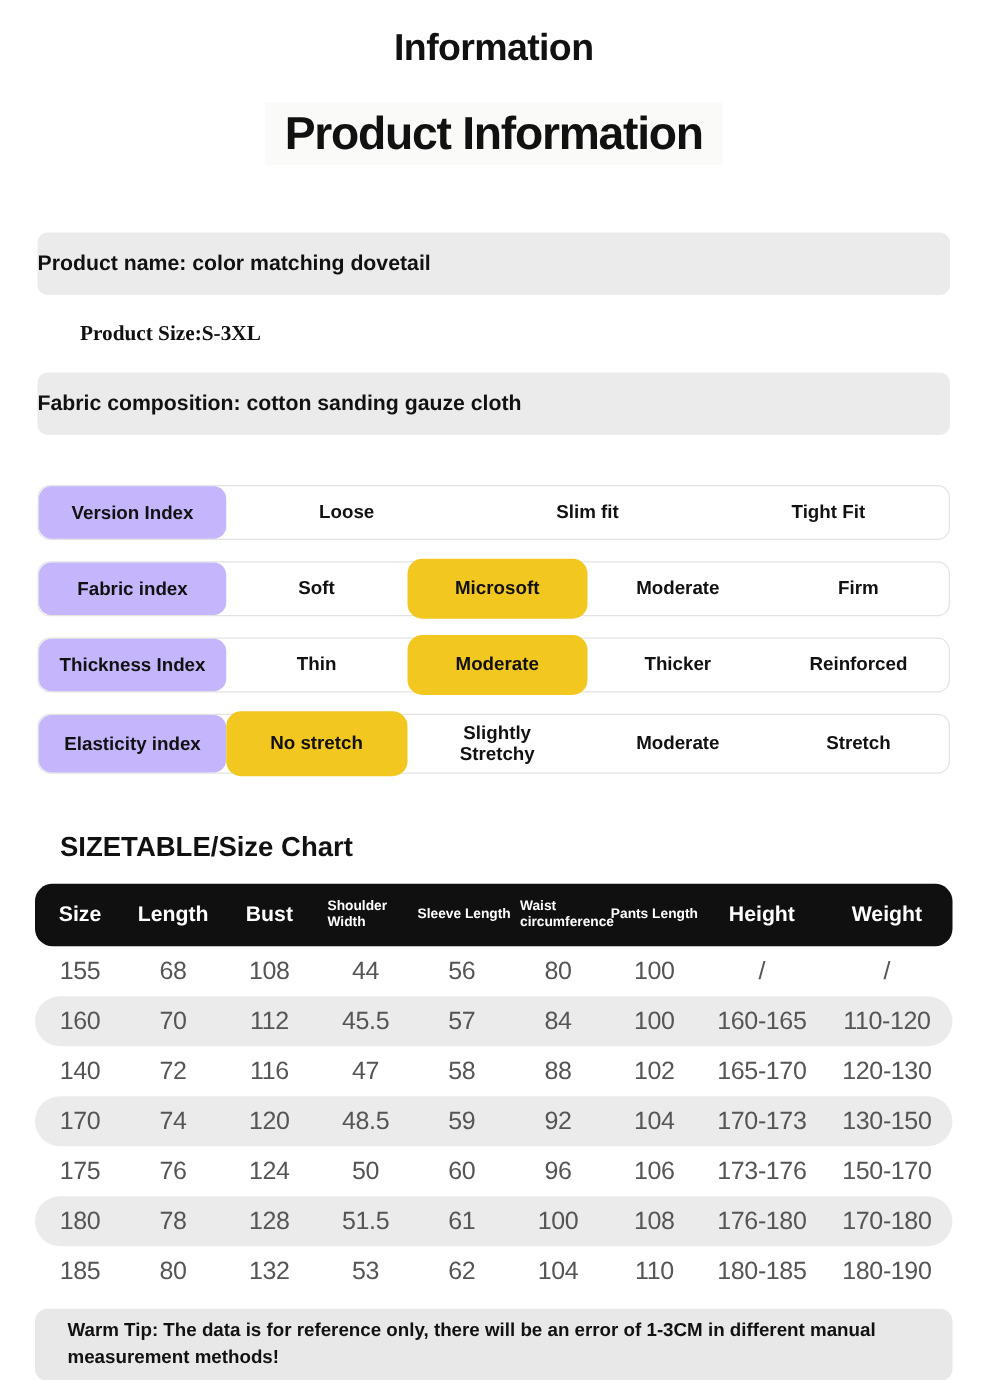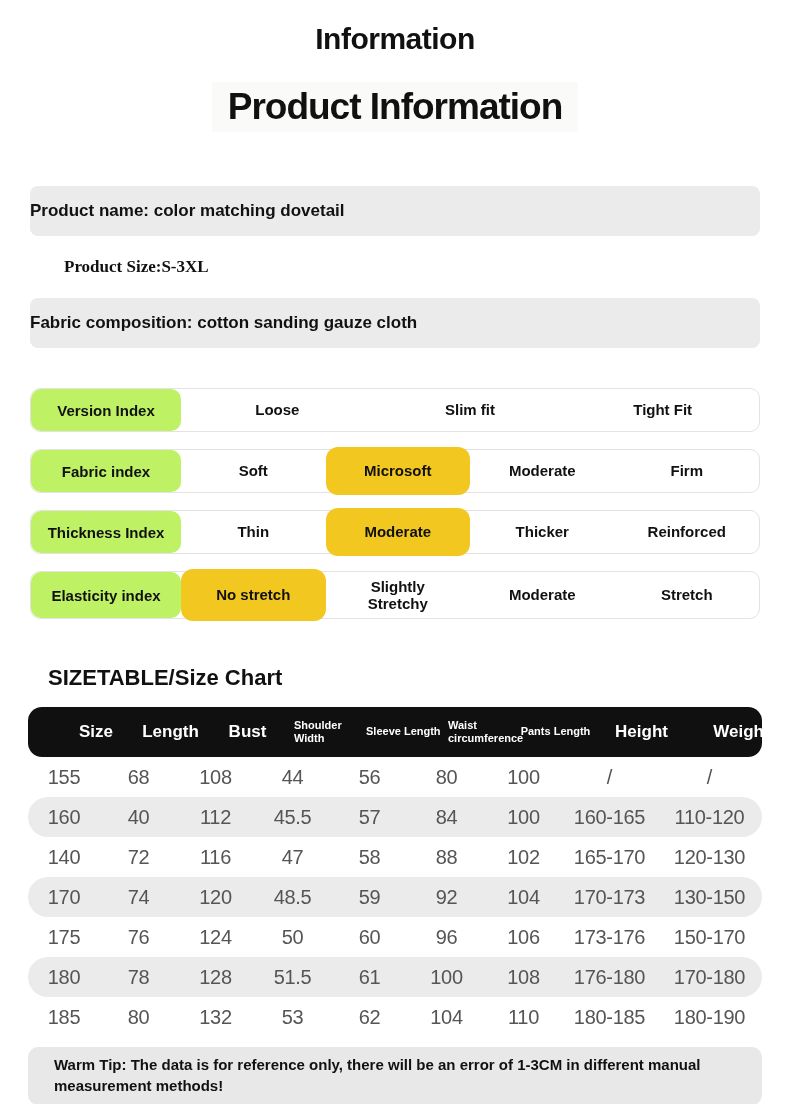--- a/index.html
+++ b/index.html
@@ -38,42 +38,42 @@
   .info-bar.white{background:#ffffff;height:38px;padding-left:34px;font-family:Liberation Serif, serif;}
   
   .index-rows{margin-top:40px;}
   .index-row{
     position:relative;margin:0 30px 17px;height:44px;
     border:1px solid #e3e3e3;border-radius:10px;background:#fff;
     display:flex;align-items:stretch;
   }
   .index-row:last-child{height:48px;}
   .index-label{
-    width:150px;flex:0 0 150px;background:#bef264;border-radius:10px;
+    width:150px;flex:0 0 150px;background:#c4b5fd;border-radius:10px;
     display:flex;align-items:center;justify-content:center;
     font-size:15px;font-weight:700;text-align:center;
   }
   .index-options{flex:1;display:flex;}
   .index-option{
     flex:1;display:flex;align-items:center;justify-content:center;
     font-size:15px;font-weight:700;text-align:center;white-space:pre-line;
     line-height:1.15;
   }
   .index-option.selected{
     background:var(--highlight-yellow);border-radius:12px;margin:-3px 0;
   }
   
   .chart-heading{
     margin:46px 0 0 48px;font-size:22px;font-weight:700;letter-spacing:0;
   }
   .size-header{
     margin:16px 28px 0;height:50px;background:var(--header-black);
     border-radius:14px;display:grid;
     grid-template-columns:72px 77px 77px 77px 77px 77px 77px 95px 105px;
-    align-items:center;color:#ffffff;padding-left:32px;
+    align-items:center;color:#ffffff;
   }
   .h-cell{text-align:center;}
   .h-big{font-size:17px;font-weight:700;}
   .h-small{font-size:11px;font-weight:700;line-height:1.2;padding:0 3px;}
   .h-wrapleft{text-align:left;padding-left:8px;}
   .h-nowrap{white-space:nowrap;}
   .size-body{margin:0 28px;}
   .size-row{
     height:40px;display:grid;
     grid-template-columns:72px 77px 77px 77px 77px 77px 77px 95px 105px;
@@ -162,21 +162,21 @@
       <div class="size-cell">108</div>
       <div class="size-cell">44</div>
       <div class="size-cell">56</div>
       <div class="size-cell">80</div>
       <div class="size-cell">100</div>
       <div class="size-cell">/</div>
       <div class="size-cell">/</div>
     </div>
     <div class="size-row alt">
       <div class="size-cell">160</div>
-      <div class="size-cell">40</div>
+      <div class="size-cell">70</div>
       <div class="size-cell">112</div>
       <div class="size-cell">45.5</div>
       <div class="size-cell">57</div>
       <div class="size-cell">84</div>
       <div class="size-cell">100</div>
       <div class="size-cell">160-165</div>
       <div class="size-cell">110-120</div>
     </div>
     <div class="size-row">
       <div class="size-cell">140</div>

